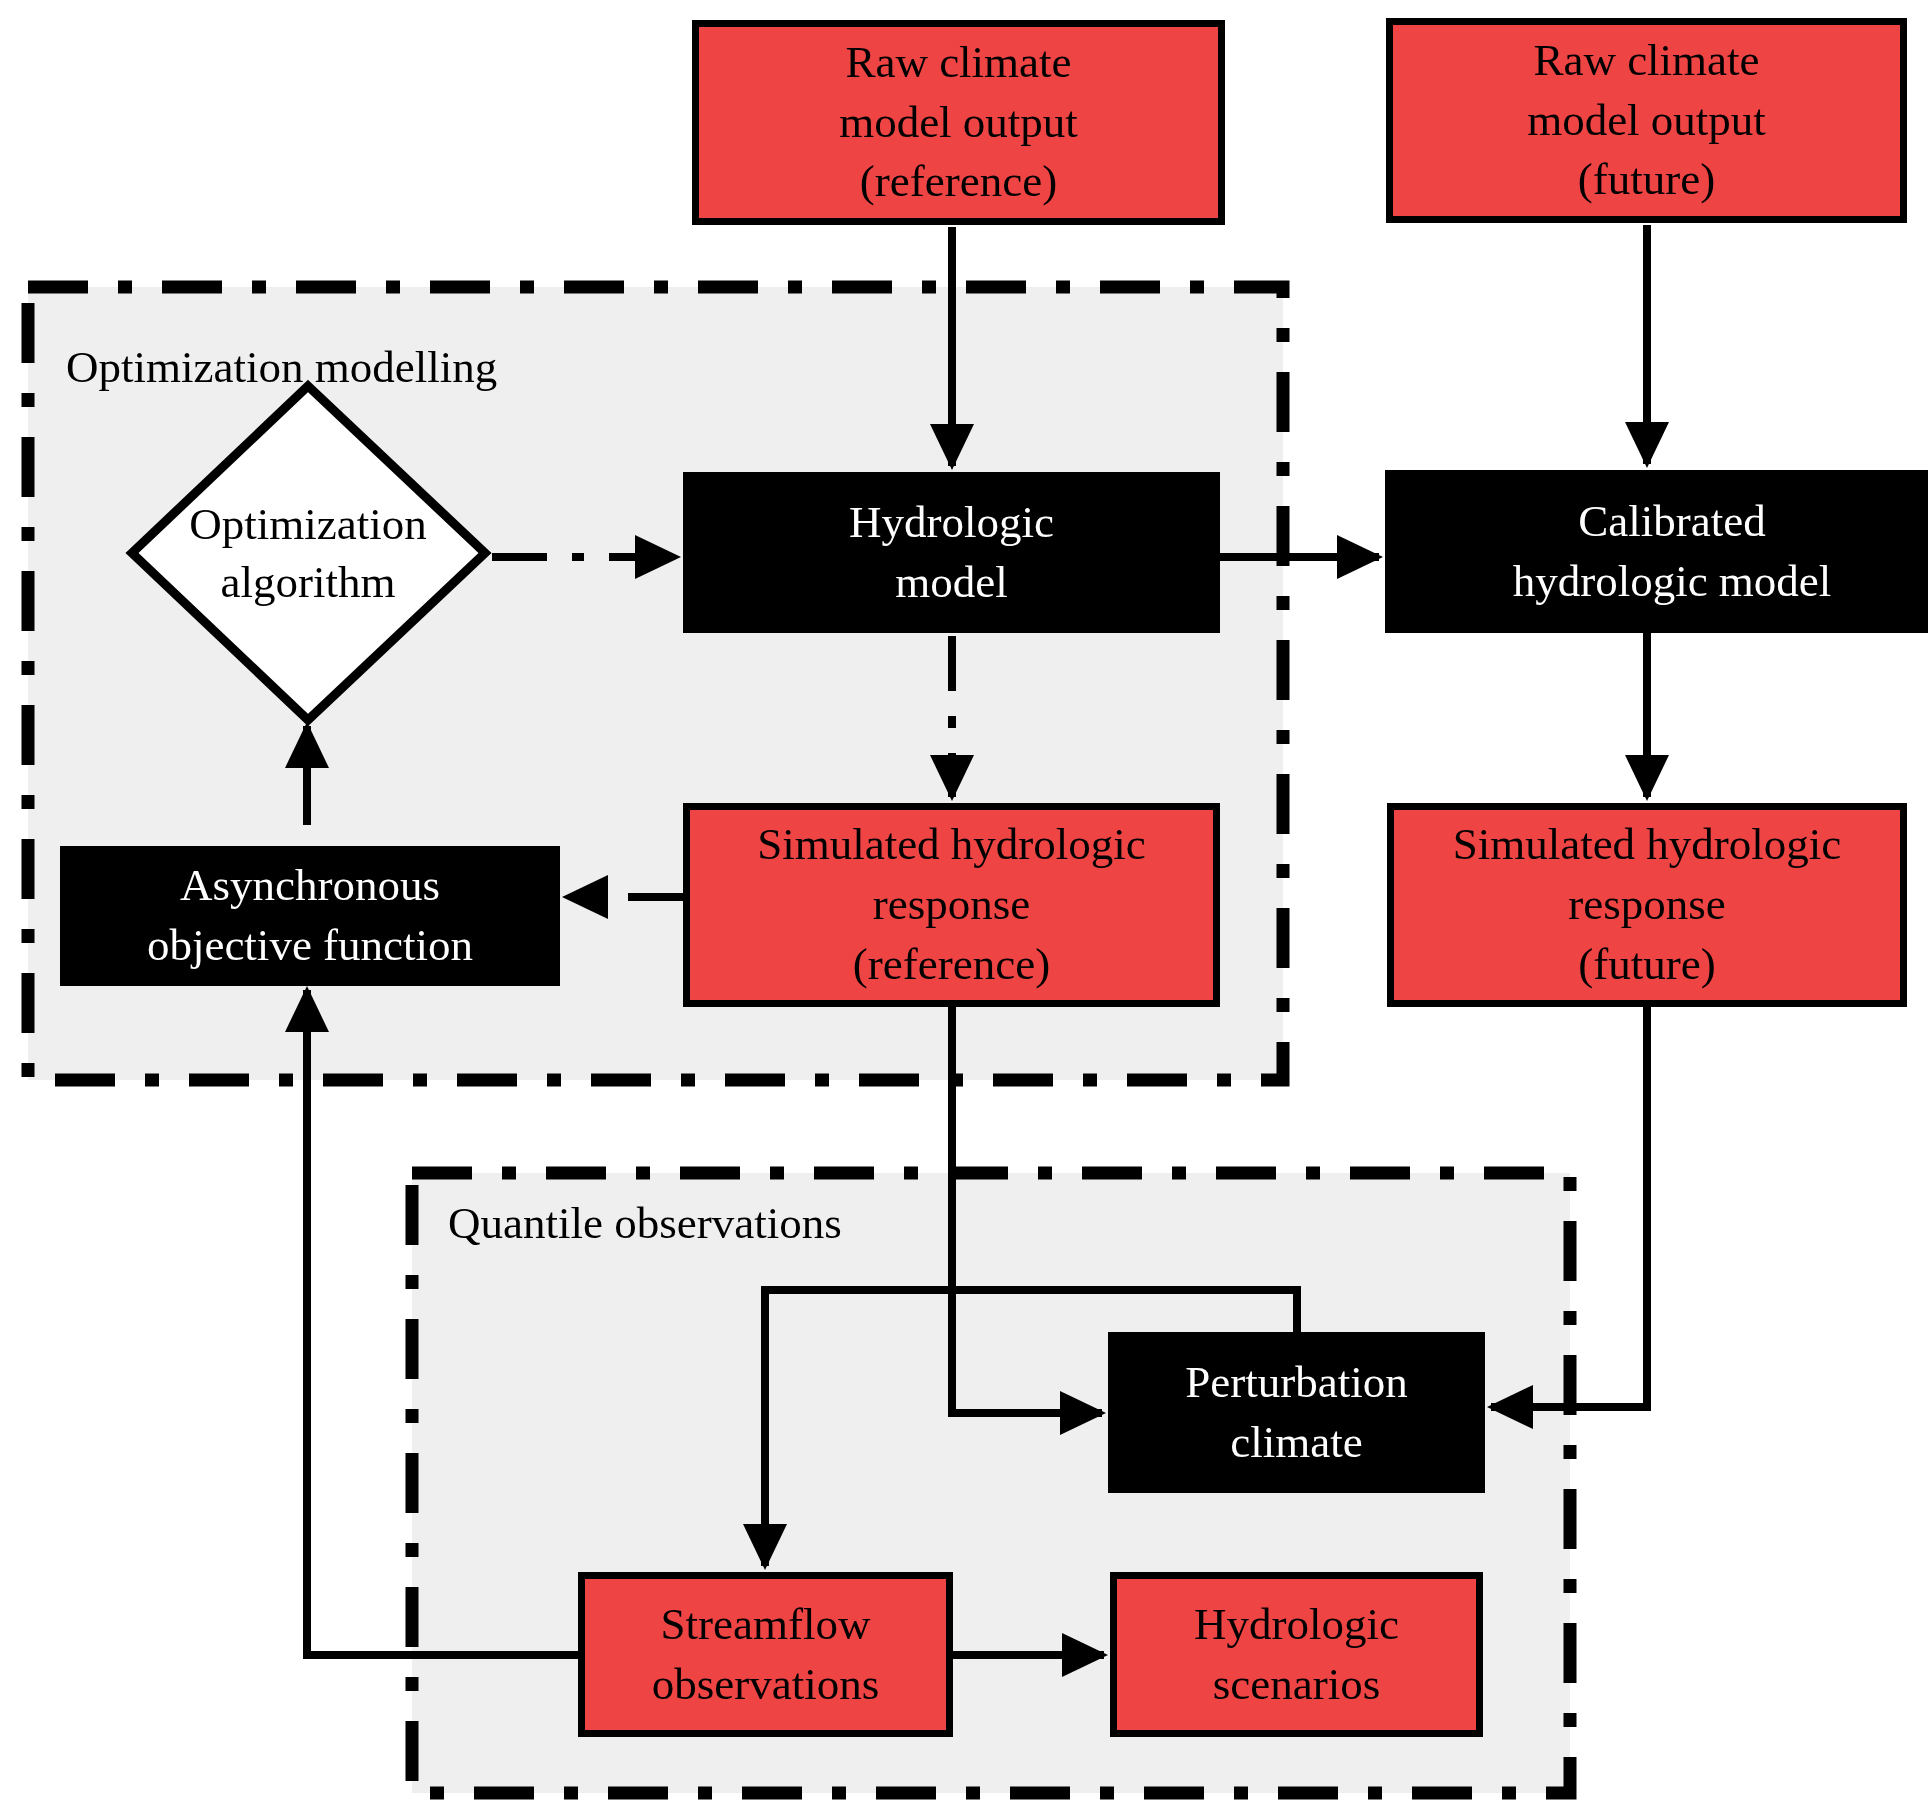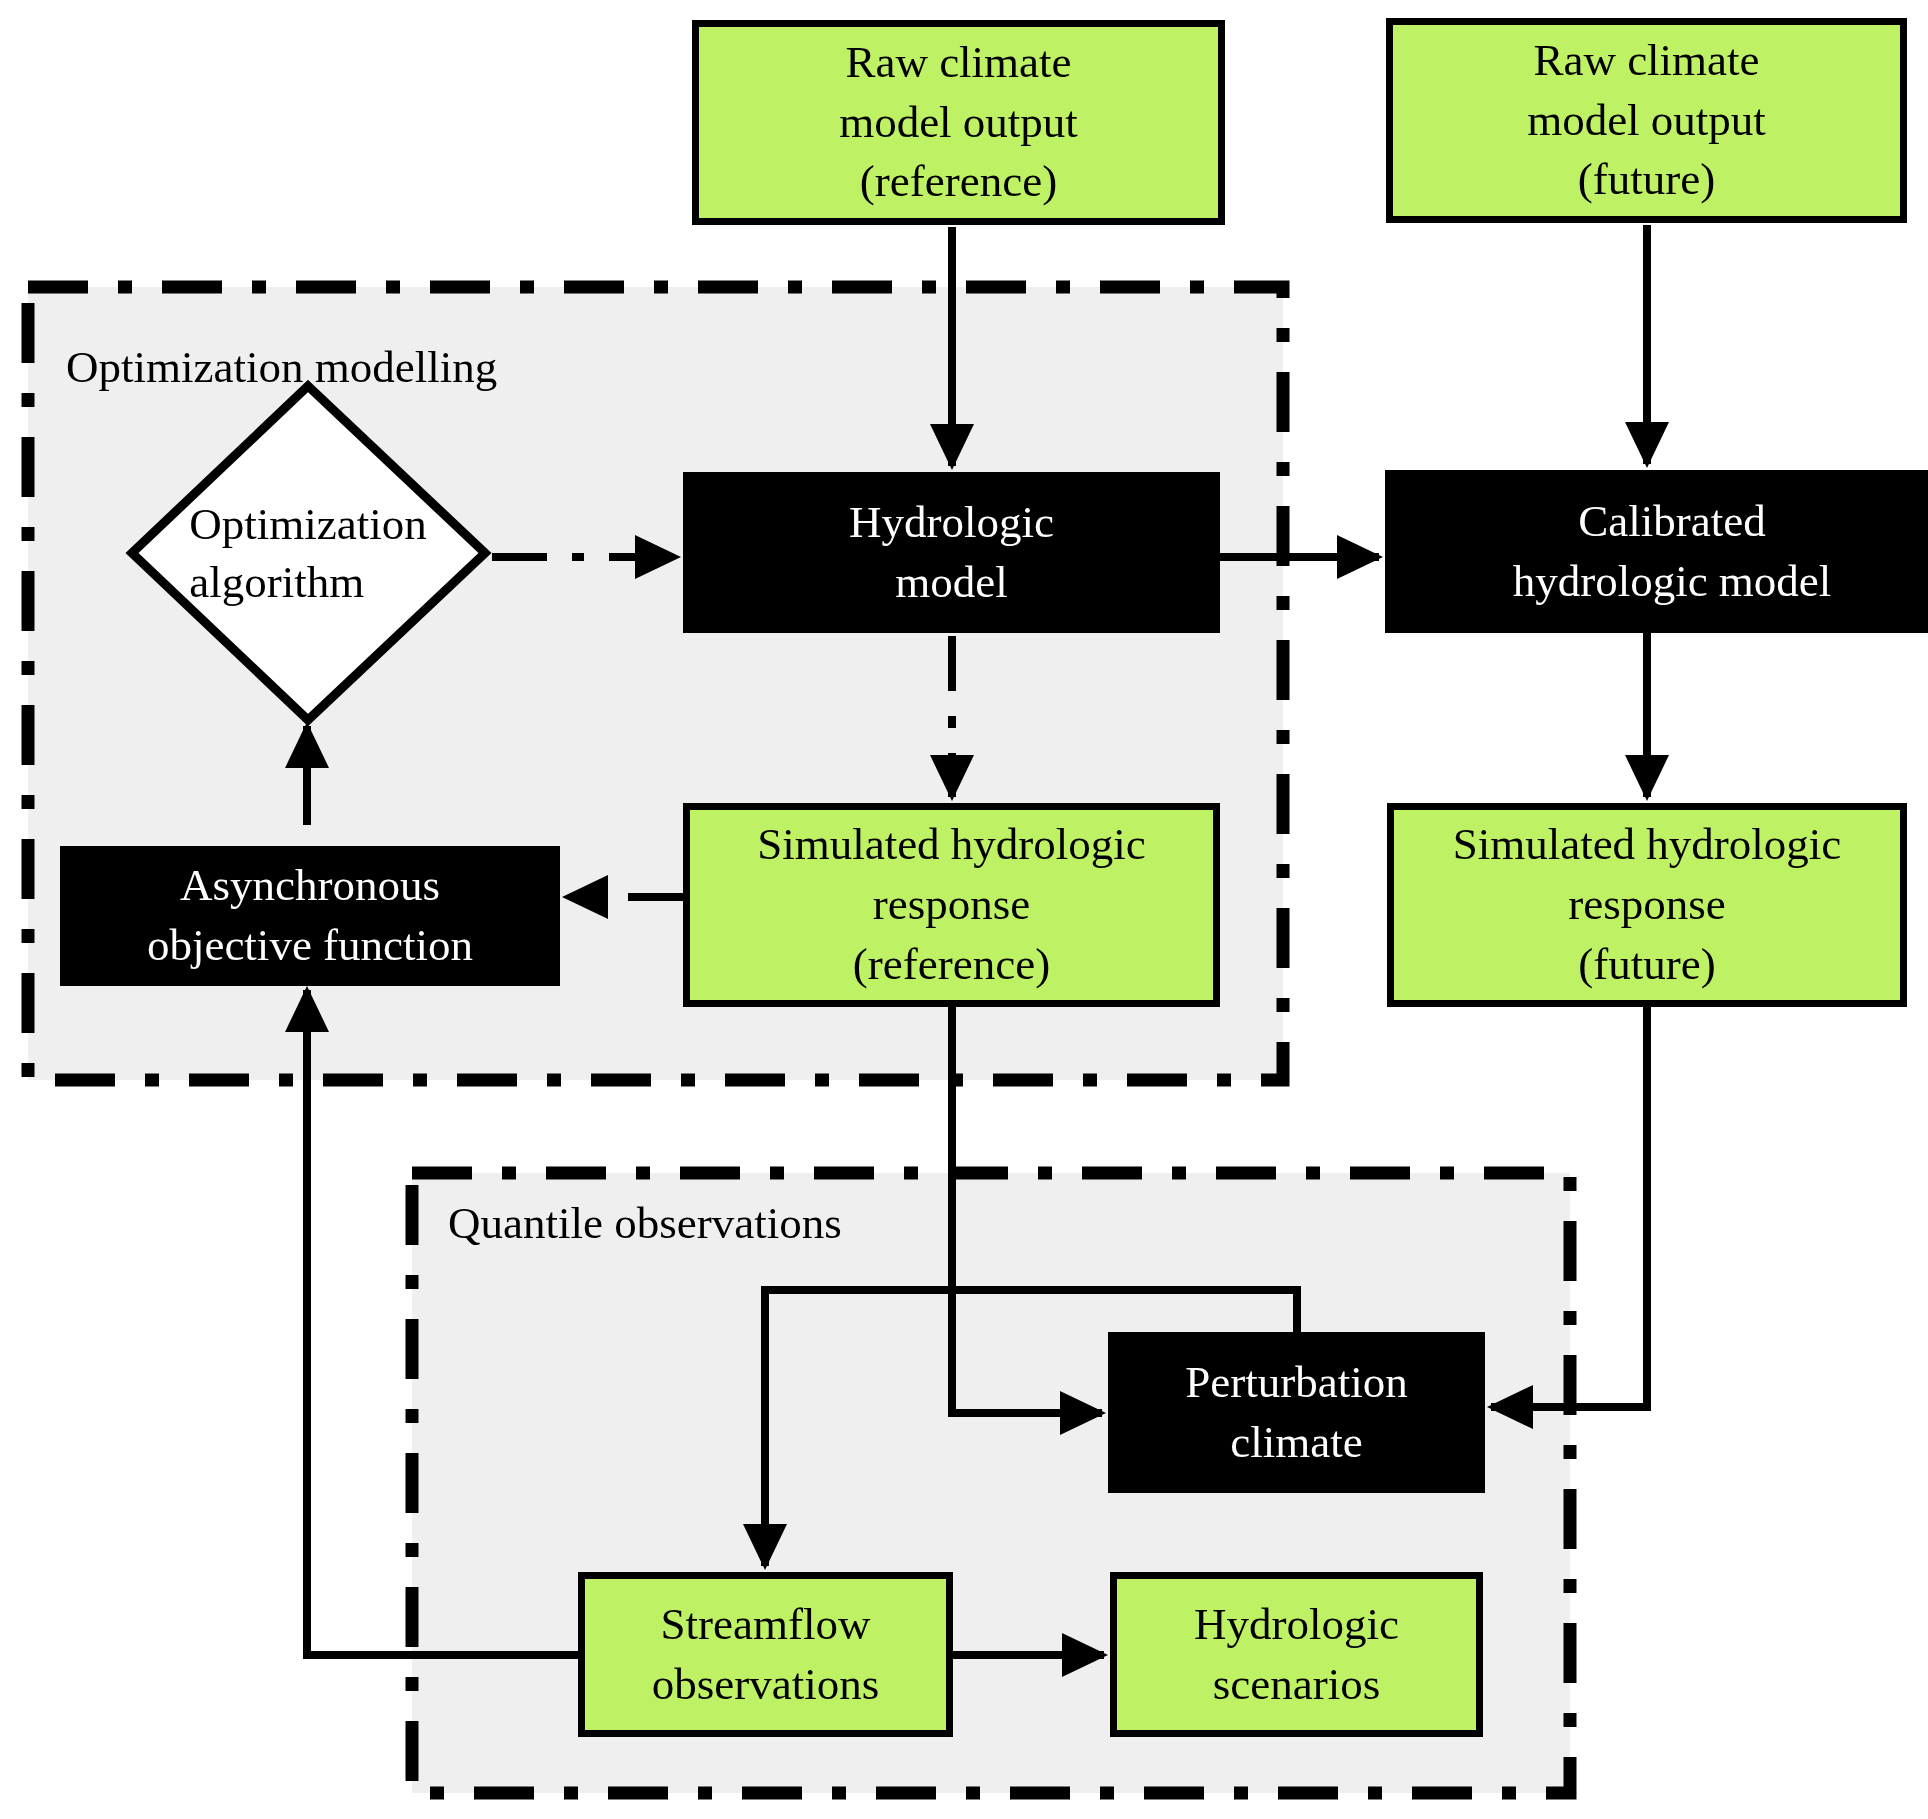--- a/index.html
+++ b/index.html
@@ -13,31 +13,31 @@
   }
   #wires{position:absolute;left:0;top:0;width:1928px;height:1819px;}
   .node{
     position:absolute;
     display:flex;align-items:center;justify-content:center;
     text-align:center;
     font-size:45px;line-height:1.33;
     white-space:pre-line;
     box-sizing:border-box;
   }
-  .node.light{background:#bef264;border:7px solid #000000;color:#000000;}
+  .node.light{background:#ef4444;border:7px solid #000000;color:#000000;}
   .node.dark{background:#000000;border:none;color:#ffffff;}
   .region-label{
     position:absolute;
     font-size:45px;line-height:1.2;
     color:#000000;white-space:pre;
   }
   .diamond-label{
     position:absolute;
     display:flex;align-items:center;justify-content:center;
-    text-align:left;font-size:45px;line-height:1.3;white-space:pre-line;
+    text-align:center;font-size:45px;line-height:1.3;white-space:pre-line;
   }
 </style>
 </head>
 <body>
 
 <div id="stage">
 
   <svg id="wires" viewBox="0 0 1928 1819" xmlns="http://www.w3.org/2000/svg">
     <defs>
       <marker id="ah" markerUnits="userSpaceOnUse" markerWidth="46" markerHeight="44" refX="42" refY="22" orient="auto">

